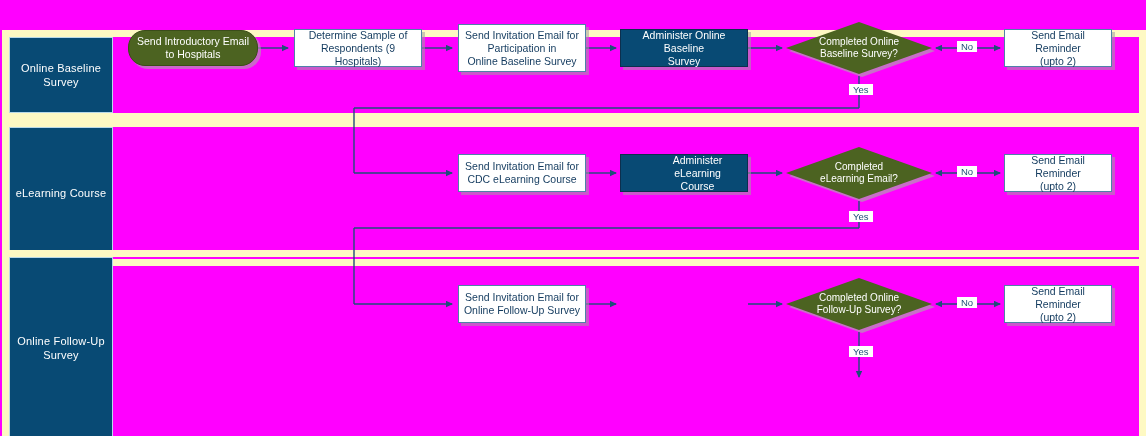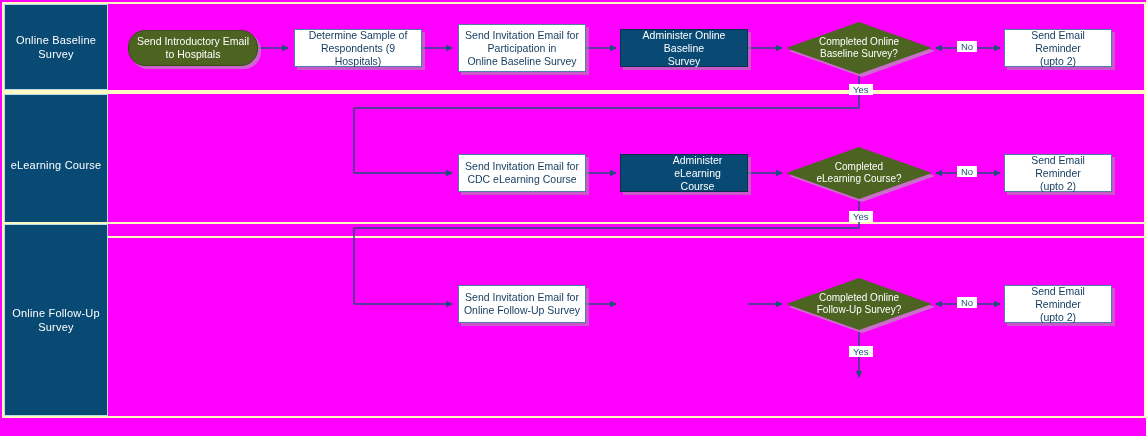--- a/index.html
+++ b/index.html
@@ -17,22 +17,23 @@
     overflow: hidden;
     box-sizing: border-box;
   }
 
   
   .lane {
     position: absolute;
     left: 2px;
     right: 0px;
     box-sizing: border-box;
-    border: 2px solid #fef9c3;
+    border: 7px solid #fef9c3;
     background: transparent;
+    margin-top: 28px;
   }
   .lane-header {
     position: absolute;
     left: 0;
     top: 0;
     bottom: 0;
     width: 104px;
     background: #084a74;
     border: 1px solid #b9d9e8;
     box-sizing: border-box;
@@ -260,21 +261,21 @@
       <span>Administer eLearning</span><br>
       <span>Course</span>
     </span>
   </div>
 
   <div class="node decision" style="left:786px; top:147px; width:146px; height:52px;">
     <div class="diamond-shadow"></div>
     <div class="diamond-shape"></div>
     <span class="txt">
       <span>Completed</span><br>
-      <span>eLearning Course?</span>
+      <span>eLearning Email?</span>
     </span>
   </div>
 
   <div class="node proc-white" style="left:1004px; top:154px; width:108px; height:38px;">
     <span class="txt">
       <span>Send Email Reminder</span><br>
       <span>(upto 2)</span>
     </span>
   </div>
 

